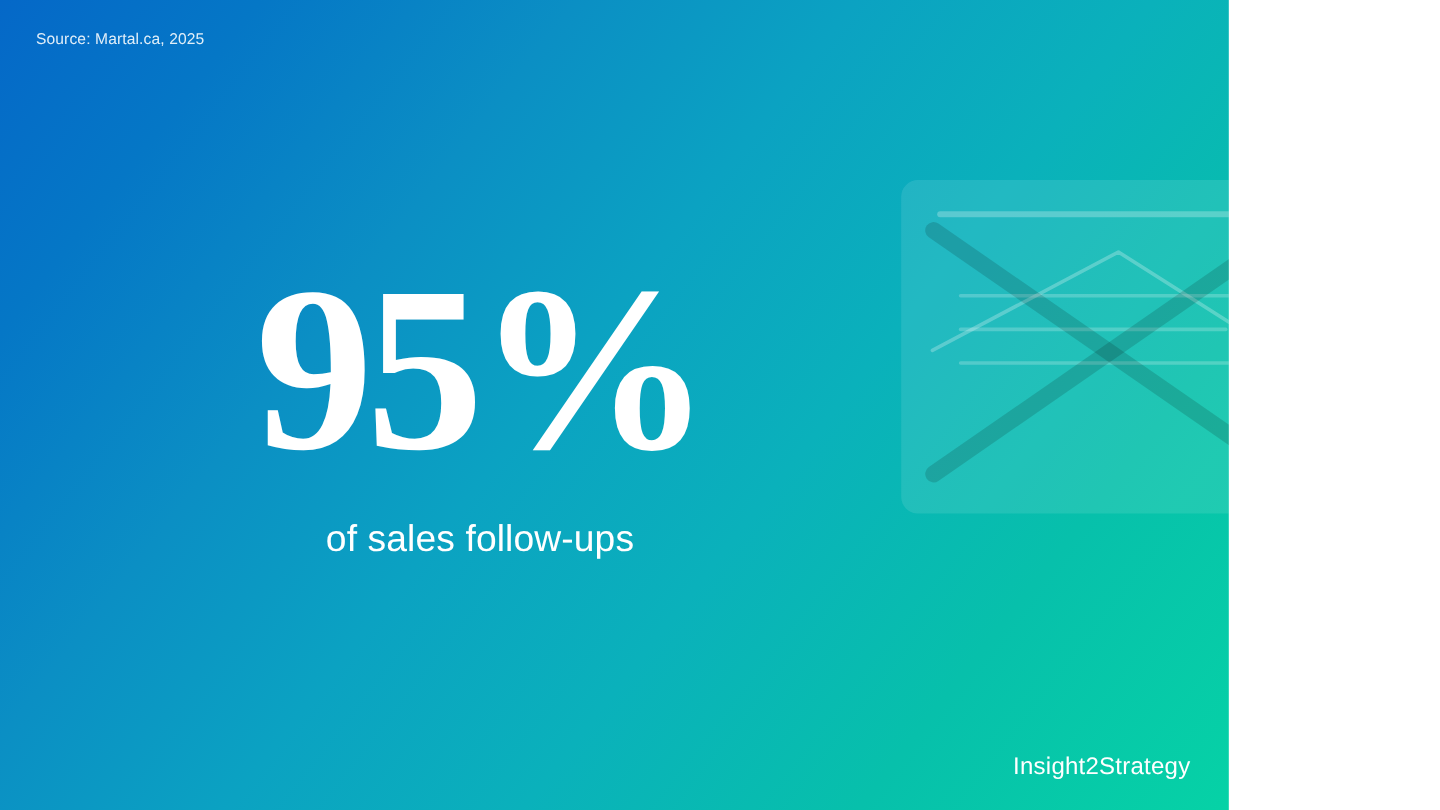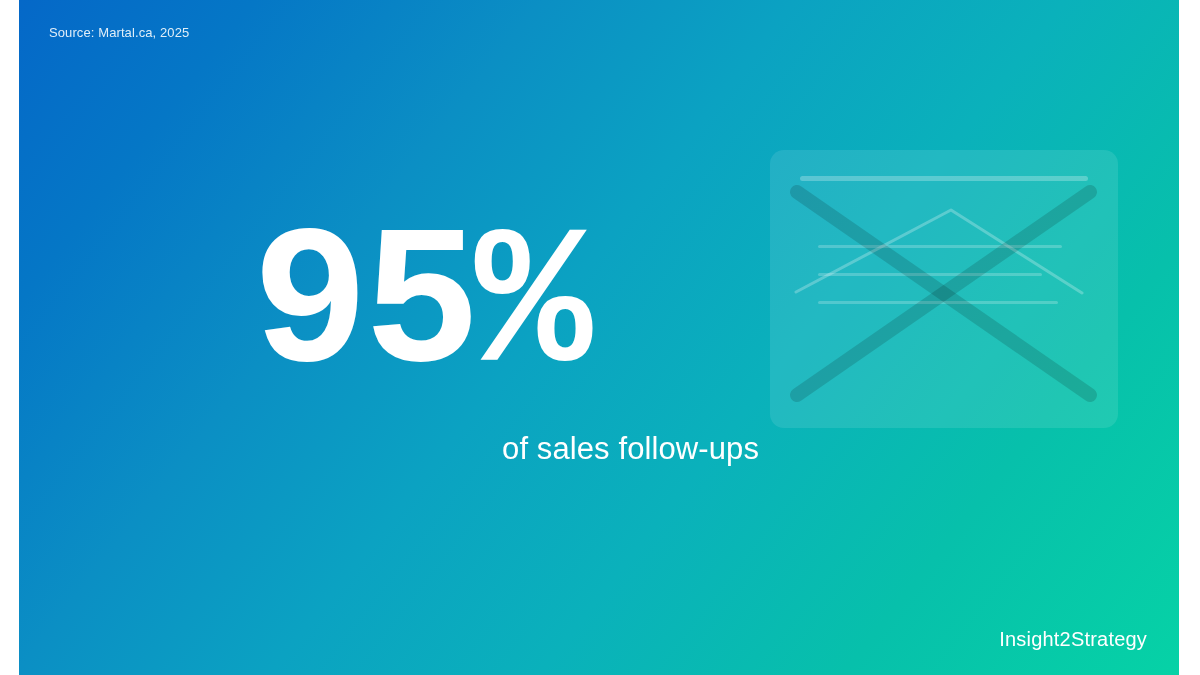--- a/index.html
+++ b/index.html
@@ -8,32 +8,31 @@
   }
   body {
     width: 1200px;
     height: 675px;
     overflow: hidden;
     font-family: "Liberation Sans", sans-serif;
   }
 
   #slide {
     position: relative;
-    width: 1160px;
+    width: 1024px;
     height: 675px;
     background: linear-gradient(128deg,
                 #0568c8 0%,
                 #0577c6 14%,
                 #0b8fc4 31%,
                 #0ba2c2 46%,
                 #0ab1bb 62%,
                 #07c0ab 80%,
                 #06d2a6 100%);
     overflow: hidden;
-    margin-left: 19px;
   }
 
   
   #source-note {
     position: absolute;
     left: 30px;
     top: 24px;
     font-size: 13px;
     line-height: 17px;
     color: rgba(255,255,255,0.88);
@@ -49,30 +48,29 @@
     width: 680px;
     text-align: center;
   }
   #stat-value {
     font-size: 196px;
     line-height: 186px;
     font-weight: bold;
     color: #ffffff;
     letter-spacing: -6px;
     margin: 0;
-    font-family: Liberation Mono, monospace;
+    font-family: Liberation Serif, serif;
   }
   #stat-caption {
     margin-top: 26px;
     font-size: 31px;
     line-height: 44px;
     color: #ffffff;
     font-weight: normal;
     letter-spacing: 0.1px;
-    text-align: right;
   }
   .caption-line {
     display: block;
     white-space: nowrap;
   }
 
   
   #decor-panel {
     position: absolute;
     left: 751px;

